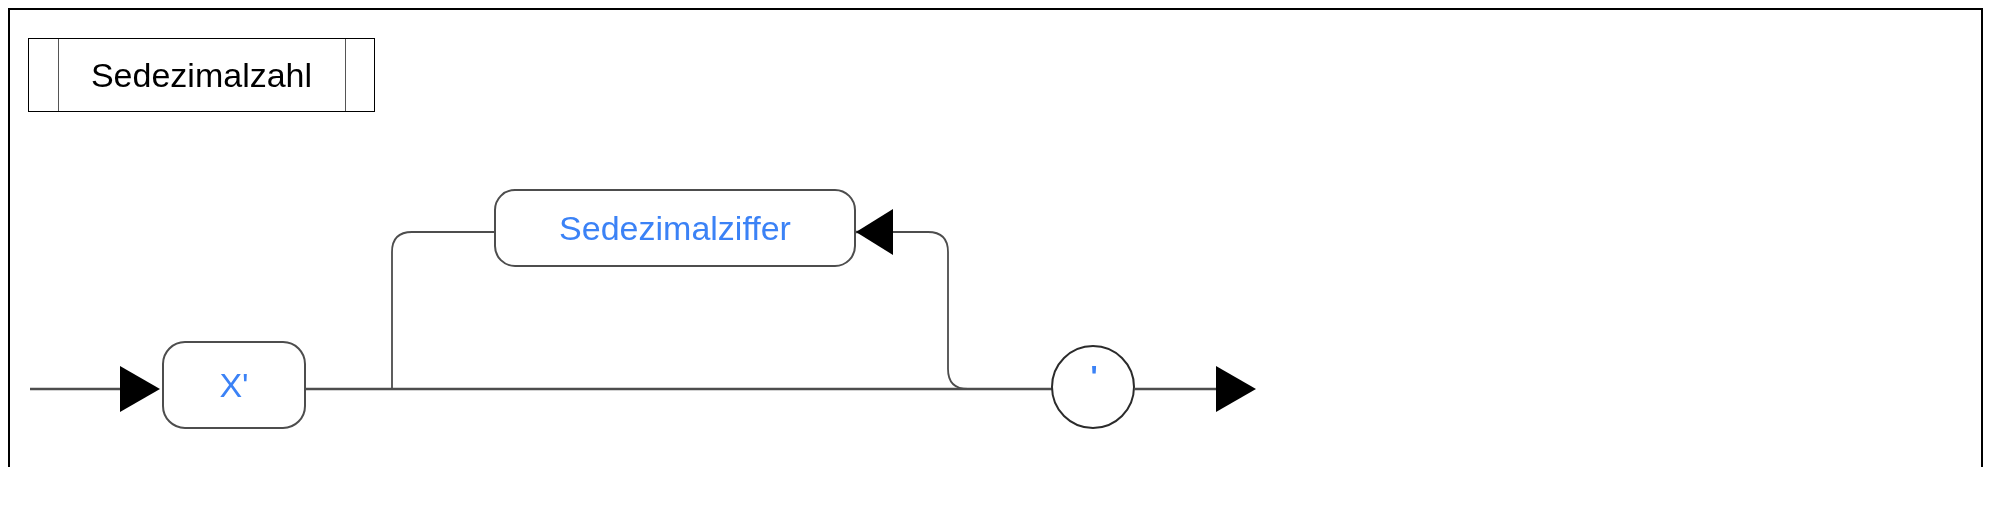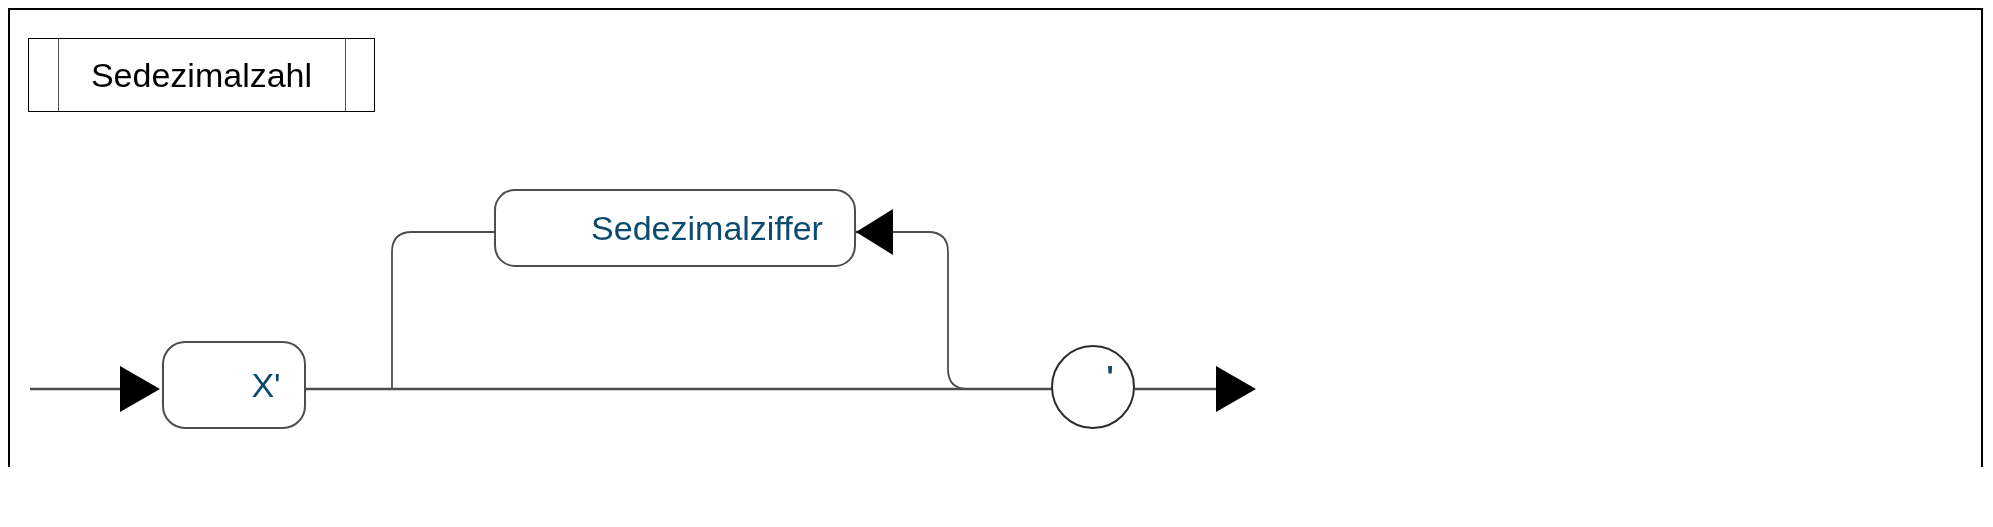--- a/index.html
+++ b/index.html
@@ -95,24 +95,23 @@
     stroke: #2b2b2b;
     stroke-width: 2;
   }
   
   .node-label {
     position: absolute;
     display: flex;
     align-items: center;
     justify-content: center;
     font-size: 34px;
-    color: #0c4a6e;
+    color: #3b82f6;
     white-space: nowrap;
     pointer-events: none;
-    padding-left: 32px;
   }
   .label-nonterminal {
     left: 495px;
     top: 190px;
     width: 360px;
     height: 76px;
   }
   .label-xprime {
     left: 163px;
     top: 342px;

